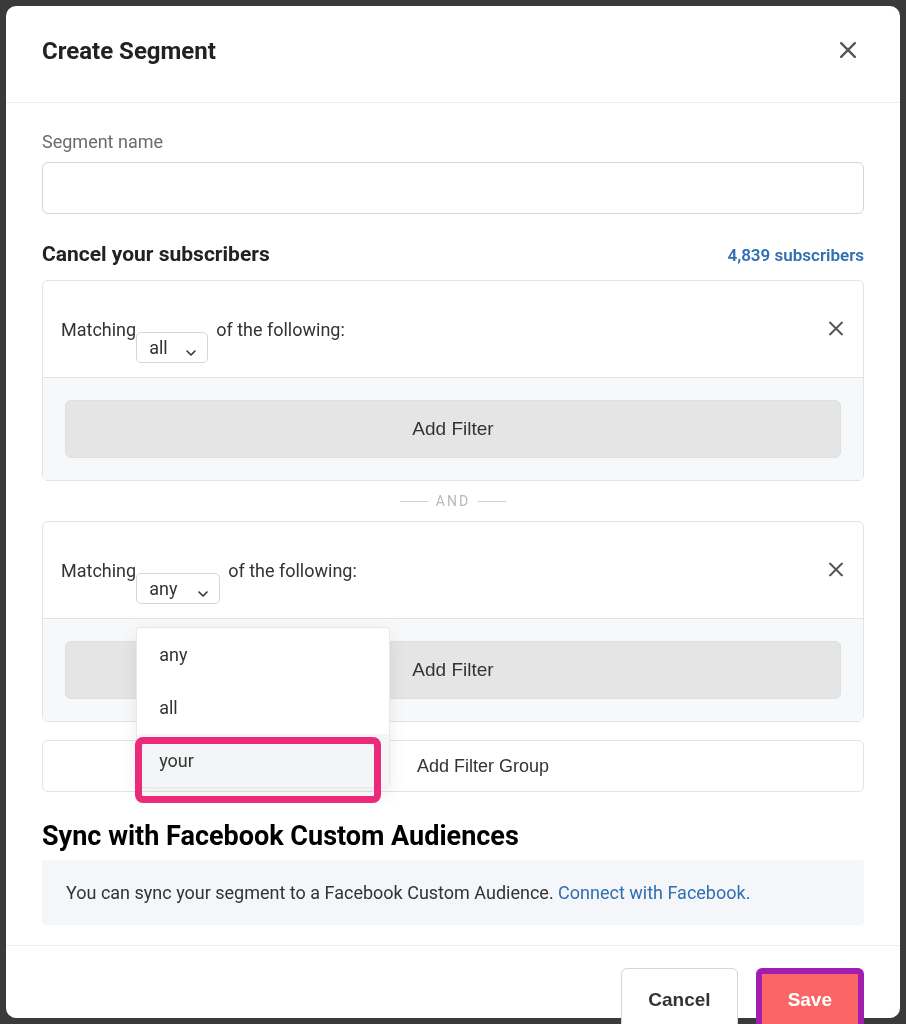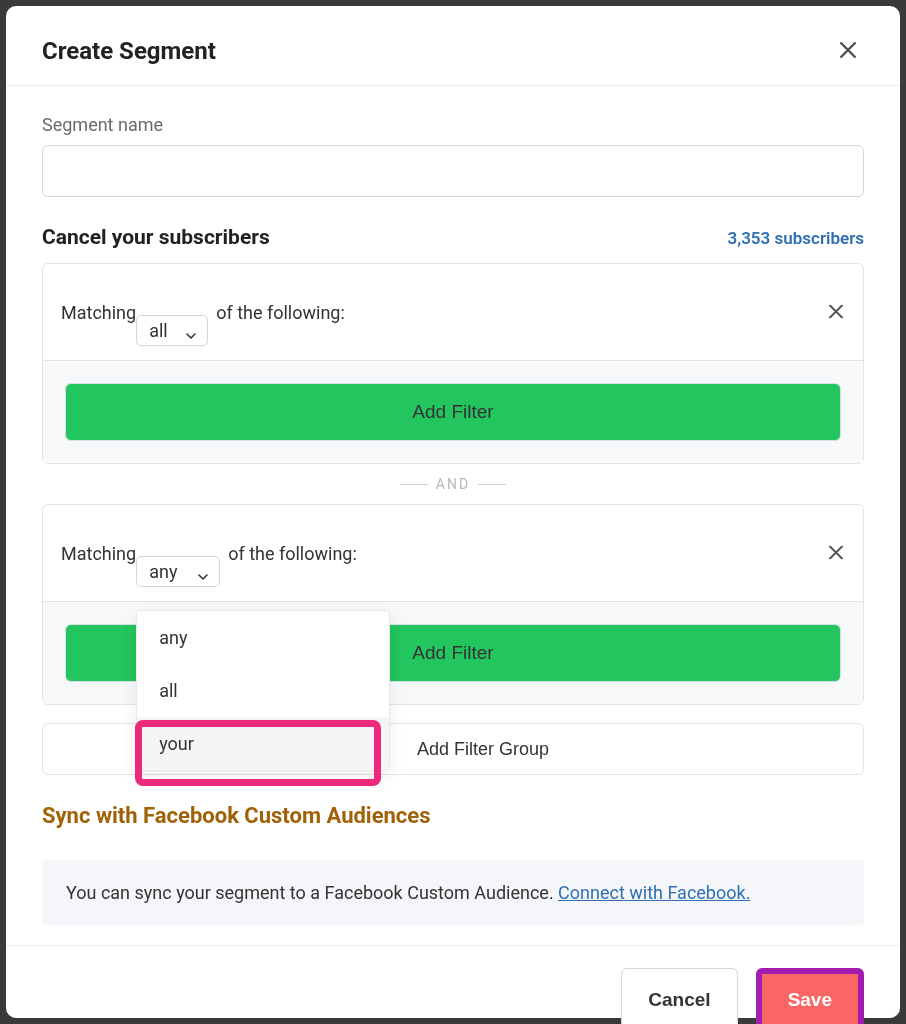--- a/index.html
+++ b/index.html
@@ -17,21 +17,21 @@
     width: 894px;
     height: 1012px;
     display: flex;
     flex-direction: column;
     position: relative;
   }
   .modal-header {
     display: flex;
     justify-content: space-between;
     align-items: center;
-    padding: 28px 36px 17px 36px;
+    padding: 28px 36px 34px 36px;
     border-bottom: 1px solid #ececec;
   }
   .modal-title {
     font-size: 24px;
     font-weight: 700;
     color: #222;
   }
   .close-x {
     font-size: 22px;
     color: #555;
@@ -125,21 +125,21 @@
   }
   .filter-body {
     background: #f6f8fa;
     border-top: 1px solid #e3e3e3;
     padding: 22px;
     position: relative;
   }
   .add-filter-btn {
     width: 100%;
     height: 58px;
-    background: #22c55e;
+    background: #e5e5e5;
     border: 1px solid #d9e0e6;
     border-radius: 6px;
     font-size: 19px;
     color: #333;
     cursor: pointer;
   }
   .and-divider {
     text-align: center;
     color: #b8b8b8;
     font-size: 14px;
@@ -162,35 +162,34 @@
     border-radius: 6px;
     background: #fff;
     font-size: 18px;
     color: #333;
     cursor: pointer;
     margin-top: 18px;
     margin-bottom: 28px;
     position: relative;
   }
   .sync-title {
-    font-size: 22px;
+    font-size: 27px;
     font-weight: 700;
-    color: #a16207;
-    margin-bottom: 32px;
+    color: #000000;
+    margin-bottom: 8px;
   }
   .sync-box {
     background: #f4f6f9;
     border-radius: 4px;
     padding: 22px 24px;
     font-size: 18px;
     color: #333;
   }
   .sync-link {
     color: #2f6fb2;
-    text-decoration: underline;
     cursor: pointer;
     margin-top: 32px;
   }
   .modal-footer {
     border-top: 1px solid #ececec;
     padding: 22px 36px 34px 36px;
     display: flex;
     justify-content: flex-end;
     gap: 18px;
   }
@@ -260,21 +259,21 @@
     </button>
   </div>
 
   <div class="modal-body">
 
     <div class="label">Segment name</div>
     <input class="text-input" type="text" value="" style="">
 
     <div class="section-row">
       <div class="section-title">Cancel your subscribers</div>
-      <div class="subs-count">3,353 subscribers</div>
+      <div class="subs-count">4,839 subscribers</div>
     </div>
 
     
     <div class="filter-group">
       <div class="filter-header">
         <span class="matching-word">Matching</span>
         <span class="select-wrap">
           <span class="small-select">
             <span>all</span>
             <span class="chevron">

